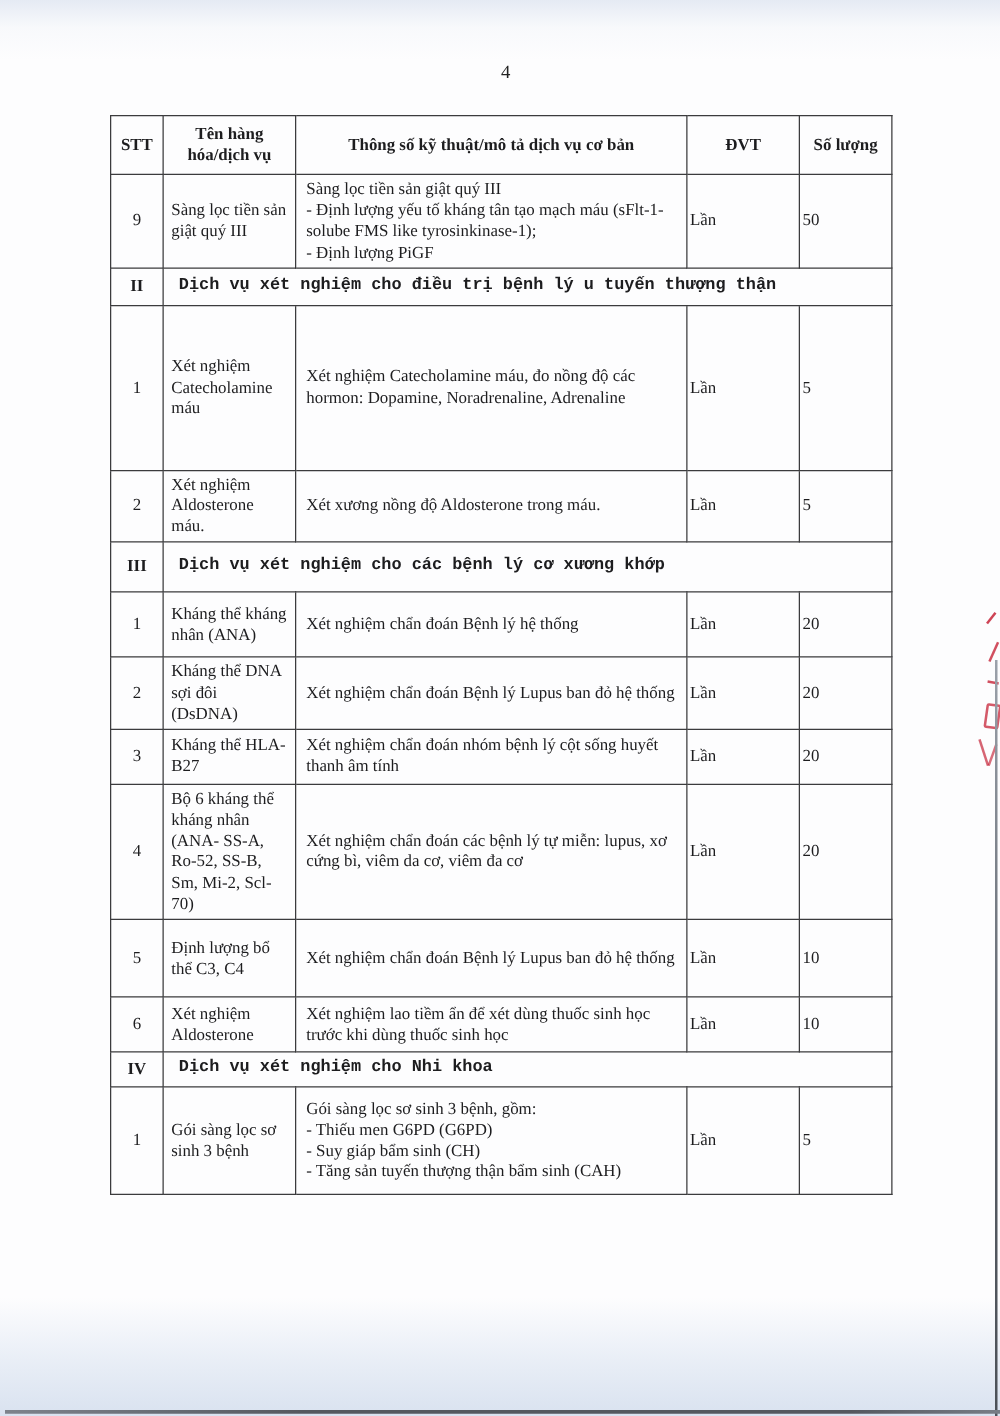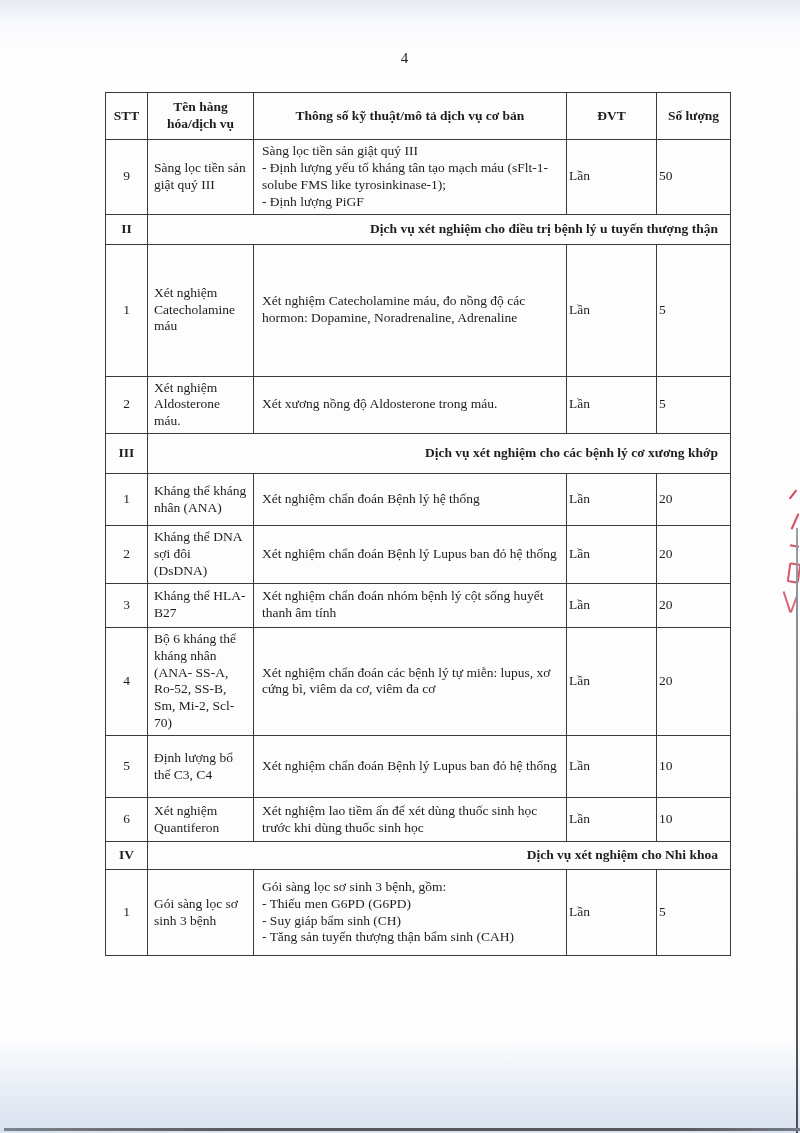--- a/index.html
+++ b/index.html
@@ -14,38 +14,38 @@
     background:
       linear-gradient(180deg, rgba(221,228,240,0.75) 0px, rgba(240,243,248,0.4) 22px, rgba(255,255,255,0) 48px),
       linear-gradient(0deg, rgba(213,223,238,0.9) 0px, rgba(222,230,242,0.65) 45px, rgba(255,255,255,0) 95px),
       #fdfdfe;
   }
   .page-number{
     position:absolute;top:50px;left:92px;width:625px;
     text-align:center;font-size:15px;color:#222;
   }
   table.doc-table{
-    position:absolute;left:105px;top:92px;width:625px;
+    position:absolute;left:88px;top:92px;width:625px;
     border-collapse:collapse;table-layout:fixed;
   }
   .doc-table th,.doc-table td{
     border:1px solid #3b3b3d;
     font-size:13.5px;line-height:1.25;
     overflow:hidden;
   }
   .doc-table thead th{
     height:42px;font-weight:bold;text-align:center;vertical-align:middle;
     padding:2px 2px;
   }
   td.c-stt{text-align:center;vertical-align:middle;padding:2px;}
   td.c-name{padding:3px 6px;vertical-align:middle;text-align:left;}
   td.c-spec{padding:3px 8px;vertical-align:middle;text-align:left;white-space:pre-line;}
   td.c-unit,td.c-qty{text-align:left;vertical-align:middle;padding:2px;}
   td.sec-num{text-align:center;vertical-align:middle;font-weight:bold;padding:2px;}
-  td.sec-title{font-weight:bold;text-align:right;vertical-align:middle;padding:3px 12px;}
+  td.sec-title{font-weight:bold;text-align:left;vertical-align:middle;padding:3px 12px;font-family:Liberation Mono, monospace;}
   
   .red-marks{position:absolute;left:783px;top:487px;width:17px;height:150px;}
   .red-marks span{position:absolute;display:block;background:none;}
   .rm1{left:9px;top:2px;width:0;height:11px;border-left:2px solid rgba(197,35,55,0.85);transform:rotate(38deg);}
   .rm2{left:11px;top:26px;width:0;height:17px;border-left:2px solid rgba(197,35,55,0.8);transform:rotate(24deg);}
   .rm3{left:7px;top:58px;width:9px;height:0;border-top:2px solid rgba(197,35,55,0.8);transform:rotate(10deg);}
   .rm4{left:5px;top:76px;width:8px;height:16px;border:2px solid rgba(197,35,55,0.75);border-radius:2px;transform:rotate(8deg);}
   .rm5{left:3px;top:104px;width:0;height:22px;border-left:2px solid rgba(197,35,55,0.7);transform:rotate(-18deg);}
   .rm6{left:10px;top:108px;width:0;height:18px;border-left:2px solid rgba(197,35,55,0.65);transform:rotate(20deg);}
   
@@ -140,21 +140,21 @@
         </tr>
         <tr style="height: 62px;">
           <td class="c-stt">5</td>
           <td class="c-name">Định lượng bổ thể C3, C4</td>
           <td class="c-spec">Xét nghiệm chẩn đoán Bệnh lý Lupus ban đỏ hệ thống</td>
           <td class="c-unit">Lần</td>
           <td class="c-qty">10</td>
         </tr>
         <tr style="height: 44px;">
           <td class="c-stt">6</td>
-          <td class="c-name">Xét nghiệm Quantiferon</td>
+          <td class="c-name">Xét nghiệm Aldosterone</td>
           <td class="c-spec">Xét nghiệm lao tiềm ẩn để xét dùng thuốc sinh học trước khi dùng thuốc sinh học</td>
           <td class="c-unit">Lần</td>
           <td class="c-qty">10</td>
         </tr>
         <tr style="height: 28px;">
           <td class="sec-num">IV</td>
           <td class="sec-title" colspan="4">Dịch vụ xét nghiệm cho Nhi khoa</td>
         </tr>
         <tr style="height: 86px;">
           <td class="c-stt">1</td>

